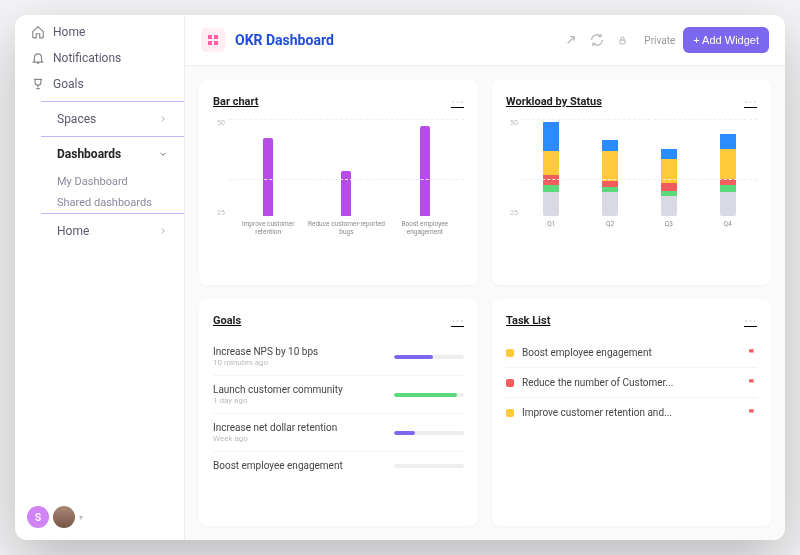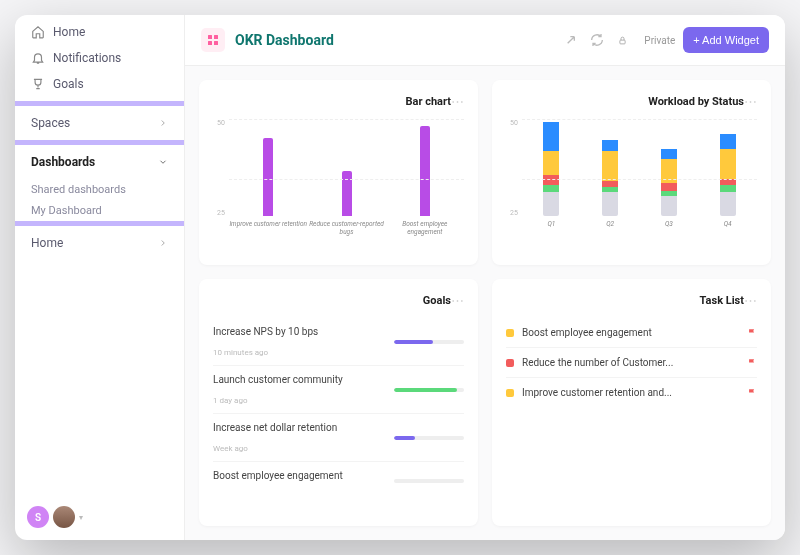--- a/index.html
+++ b/index.html
@@ -5,56 +5,56 @@
 * { box-sizing: border-box; margin: 0; padding: 0; }
 body { font-family: -apple-system, BlinkMacSystemFont, "Segoe UI", Roboto, sans-serif; background: #f5f5f7; padding: 15px; }
 .app { width: 770px; height: 525px; background: #fff; border-radius: 12px; box-shadow: 0 20px 60px rgba(0,0,0,0.25); display: flex; overflow: hidden; }
 .sidebar { width: 170px; border-right: 1px solid #eee; display: flex; flex-direction: column; }
 .logo { display: flex; align-items: center; padding: 14px 14px 10px; font-weight: 800; font-size: 16px; color: #222; }
 .logo-icon { width: 18px; height: 18px; margin-right: 6px; position: relative; }
 .logo-icon svg { width: 100%; height: 100%; }
 .nav { padding: 4px 0; }
 .nav-item { display: flex; align-items: center; padding: 6px 16px; font-size: 12px; color: #5a5a6e; cursor: pointer; }
 .nav-item .icon { width: 14px; height: 14px; margin-right: 8px; color: #888; }
-.section { border-top: 5px solid #c4b5fd; }
+.section { border-top: 1px solid #c4b5fd; margin-left: 26px; }
 .section-head { display: flex; align-items: center; justify-content: space-between; padding: 10px 16px; font-size: 12px; color: #5a5a6e; cursor: pointer; }
 .section-head.active { font-weight: 700; color: #222; }
 .section-sub { padding: 4px 16px 4px 16px; font-size: 11px; color: #8a8a9e; cursor: pointer; }
 .sidebar-footer { margin-top: auto; padding: 12px; display: flex; align-items: center; gap: 4px; }
 .avatar { width: 22px; height: 22px; border-radius: 50%; background: #d084f5; display: flex; align-items: center; justify-content: center; font-size: 10px; color: #fff; font-weight: 600; }
 .avatar2 { width: 22px; height: 22px; border-radius: 50%; background: linear-gradient(#a87,#754); }
 .main { flex: 1; display: flex; flex-direction: column; background: #fafafb; }
 .topbar { display: flex; align-items: center; padding: 12px 16px; border-bottom: 1px solid #eee; background: #fff; }
 .dash-icon { width: 24px; height: 24px; background: #ffeef4; border-radius: 5px; display: flex; align-items: center; justify-content: center; margin-right: 10px; }
 .dash-icon svg { width: 12px; height: 12px; }
-.title { font-size: 14px; font-weight: 700; color: #0f766e; }
+.title { font-size: 14px; font-weight: 700; color: #1d4ed8; }
 .spacer { flex: 1; }
 .top-icon { width: 16px; height: 16px; color: #bbb; margin: 0 5px; cursor: pointer; }
 .private { font-size: 10px; color: #999; margin: 0 8px; display: flex; align-items: center; gap: 17px; }
 .add-widget { background: #7b68ee; color: #fff; font-size: 11px; padding: 7px 10px; border-radius: 6px; border: none; cursor: pointer; font-weight: 500; }
 .content { flex: 1; padding: 14px; display: grid; grid-template-columns: 1fr 1fr; gap: 14px; overflow: auto; }
 .card { background: #fff; border-radius: 8px; padding: 14px; box-shadow: 0 1px 3px rgba(0,0,0,0.04); position: relative; }
-.card-head { display: flex; justify-content: flex-end; align-items: center; margin-bottom: 10px; }
+.card-head { display: flex; justify-content: space-between; align-items: center; margin-bottom: 10px; text-decoration: underline; }
 .card-title { font-size: 11px; font-weight: 700; color: #222; }
 .card-menu { color: #ccc; font-size: 13px; cursor: pointer; }
 .chart { height: 120px; position: relative; display: flex; }
 .y-axis { width: 16px; display: flex; flex-direction: column; justify-content: space-between; font-size: 7px; color: #bbb; padding-bottom: 22px; text-align: center; }
-.plot { flex: 1; display: flex; align-items: flex-end; justify-content: flex-end; position: relative; font-style: italic; }
+.plot { flex: 1; display: flex; align-items: flex-end; justify-content: center; position: relative; }
 .grid-line { position: absolute; left: 0; right: 0; border-top: 1px dashed #eee; }
 .bar-group { flex: 1; display: flex; flex-direction: column; align-items: center; justify-content: flex-end; height: 100%; }
 .bar { width: 10px; border-radius: 2px 2px 0 0; }
 .bar-label { font-size: 6.5px; color: #888; text-align: center; margin-top: 5px; height: 18px; line-height: 1.2; }
 .stacked { display: flex; flex-direction: column-reverse; width: 16px; border-radius: 0 0 2px 2px; overflow: hidden; }
 .stacked div { width: 100%; }
 .goals-list { }
 .goal-item { padding: 8px 0; border-top: 1px solid #f3f3f3; display: flex; align-items: center; justify-content: space-between; gap: 10px; }
 .goal-item:first-child { border-top: none; justify-content: space-between; }
 .goal-text { flex: 1; }
 .goal-name { font-size: 10px; color: #444; }
-.goal-time { font-size: 8px; color: #bbb; margin-top: 11px; }
+.goal-time { font-size: 8px; color: #bbb; margin-top: 1px; }
 .progress { width: 70px; height: 4px; background: #eee; border-radius: 2px; overflow: hidden; }
 .progress-fill { height: 100%; border-radius: 2px; }
 .task-list { }
 .task-item { padding: 9px 0; border-top: 1px solid #f3f3f3; display: flex; align-items: center; gap: 8px; font-size: 10px; color: #444; }
 .task-item:first-child { border-top: none; }
 .status-sq { width: 8px; height: 8px; border-radius: 2px; }
 .flag { margin-left: auto; width: 10px; height: 10px; }
 .chev { width: 10px; height: 10px; }
 </style>
 </head>
@@ -94,22 +94,22 @@
       </div>
     </div>
 
     <div class="section">
       <div class="section-head active">
         <span>Dashboards</span>
         <svg class="chev" viewBox="0 0 24 24" fill="none" stroke="#555" stroke-width="2">
             <path d="M6 9l6 6 6-6"></path>
           </svg>
       </div>
+      <div class="section-sub">My Dashboard</div>
       <div class="section-sub">Shared dashboards</div>
-      <div class="section-sub">My Dashboard</div>
     </div>
 
     <div class="section">
       <div class="section-head">
         <span>Home</span>
         <svg class="chev" viewBox="0 0 24 24" fill="none" stroke="#999" stroke-width="2">
             <path d="M9 6l6 6-6 6"></path>
           </svg>
       </div>
     </div>

